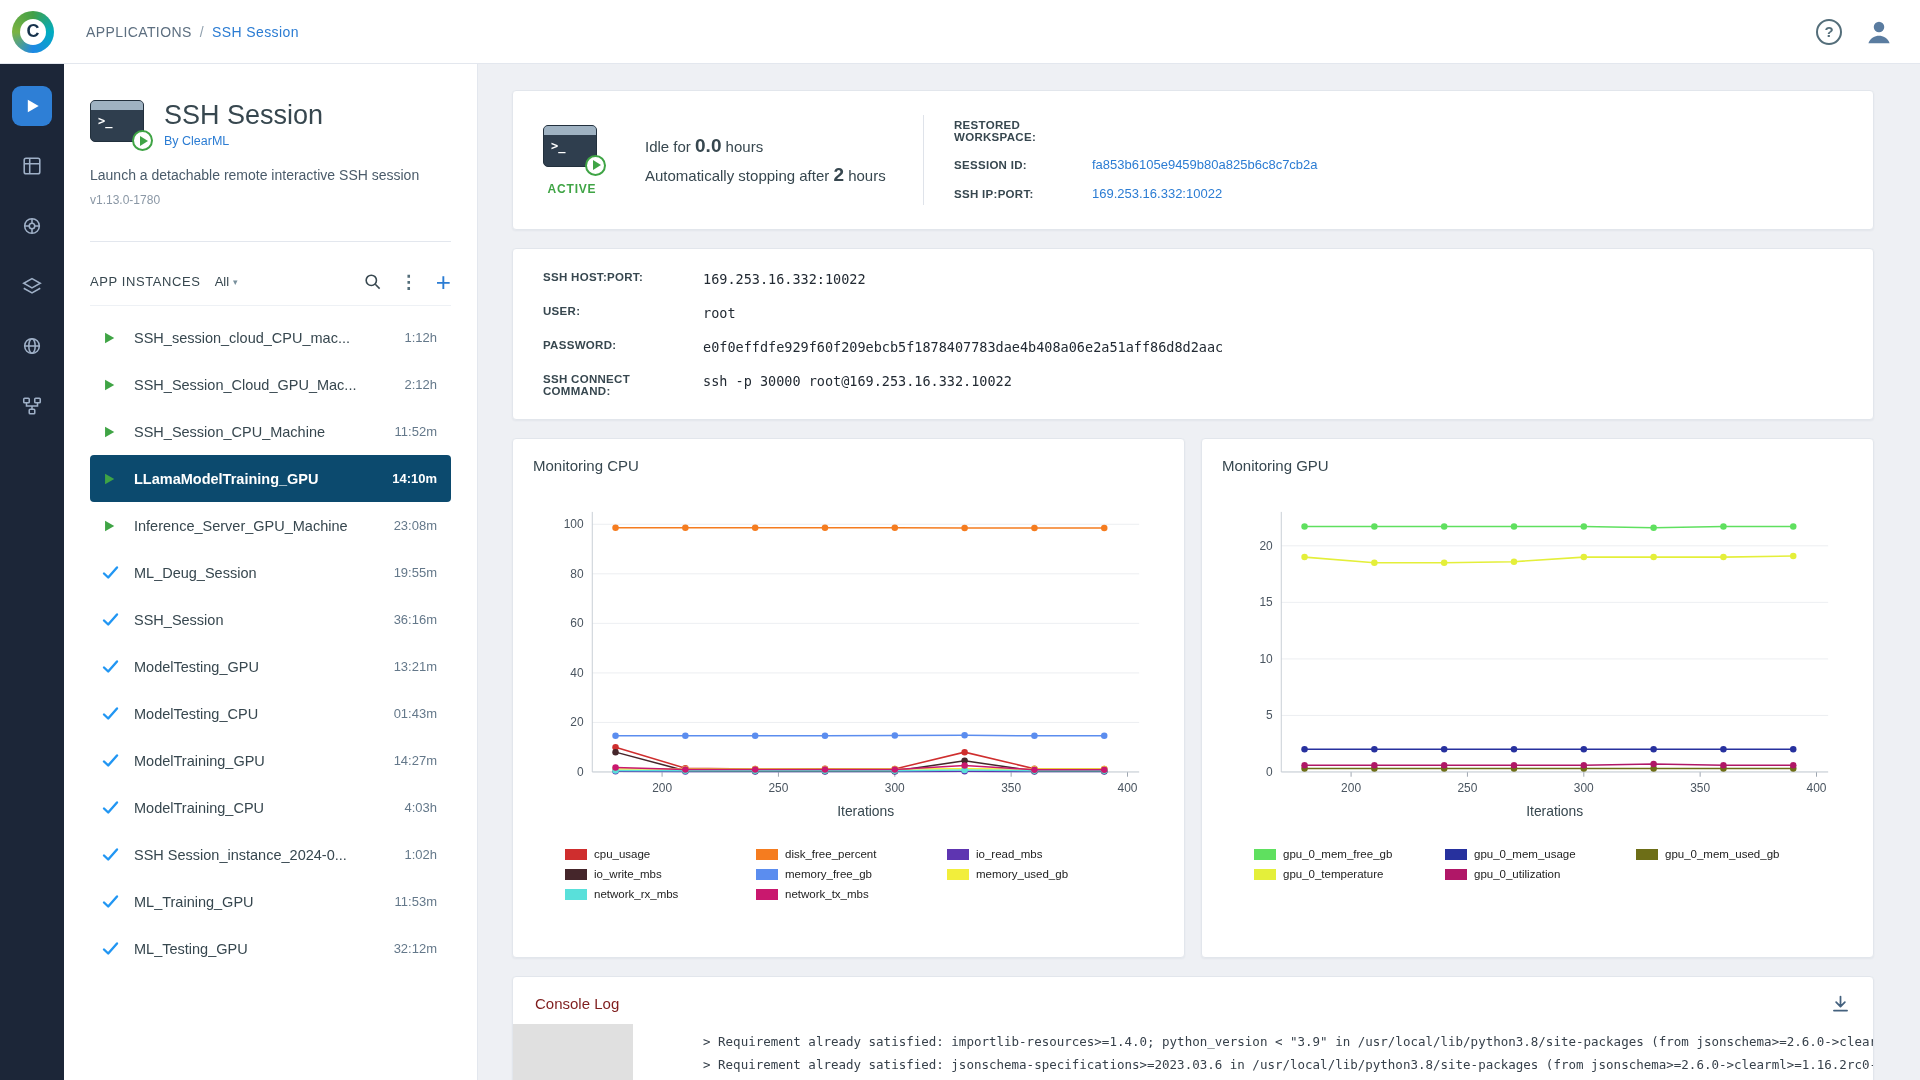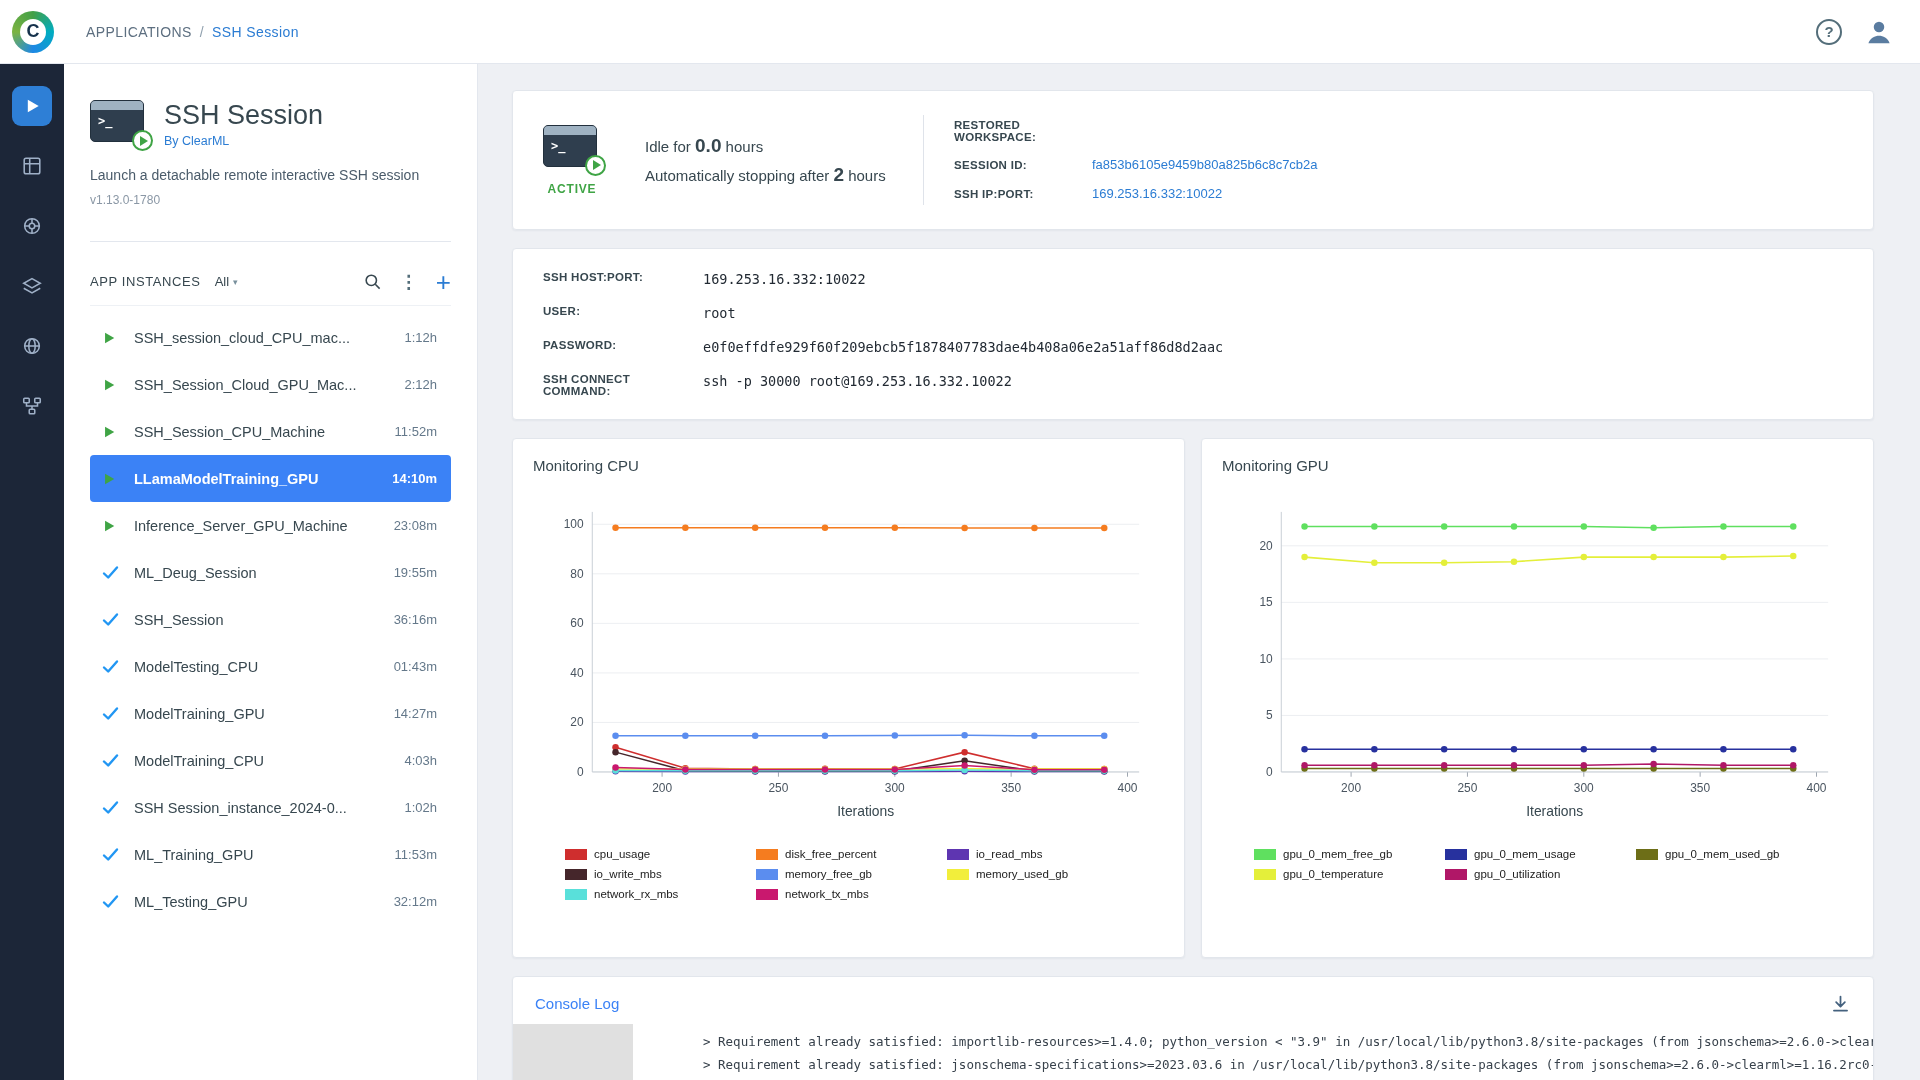--- a/index.html
+++ b/index.html
@@ -52,21 +52,21 @@
   .tool-ic { cursor:pointer; display:flex; align-items:center; }
   .kebab { font-size:18px; color:#546e7a; font-weight:bold; }
   .plus { font-size:26px; color:#2b7cd3; font-weight:400; line-height:20px; }
 
   .inst-row { display:flex; align-items:center; height:47px; padding:0 14px 0 12px;
               border-radius:4px; cursor:pointer; }
   .inst-ic { width:20px; display:flex; align-items:center; }
   .inst-name { flex:1; margin-left:12px; font-size:14.5px; color:#37474f;
                white-space:nowrap; overflow:hidden; text-overflow:ellipsis; }
   .inst-time { font-size:13px; color:#64788a; margin-left:10px; }
-  .inst-row.selected { background:#3b82f6; }
+  .inst-row.selected { background:#0c4a6e; }
   .inst-row.selected .inst-name, .inst-row.selected .inst-time { color:#fff; font-weight:bold; }
 
   
   .main { position:fixed; left:478px; top:64px; right:0; bottom:0; overflow:hidden;
           padding:26px 46px 0 34px; }
   .card { background:#fff; border:1px solid #e2e6ec; border-radius:4px;
           box-shadow:0 1px 2px rgba(20,40,70,.05); }
 
   
   .status-card { height:140px; display:flex; align-items:center; padding:0 30px; margin-bottom:18px; }
@@ -105,21 +105,21 @@
   .chart-svg { width:100%; height:352px; }
   .legend { margin-top:10px; display:grid; grid-template-columns:repeat(3, 185px);
             justify-content:center; row-gap:8px; column-gap:6px; }
   .legend-item { display:flex; align-items:center; gap:7px; cursor:pointer; }
   .legend-swatch { width:22px; height:11px; display:inline-block; flex:0 0 auto; }
   .legend-label { font-size:11.5px; color:#222; }
 
   
   .console-card { height:240px; display:flex; flex-direction:column; }
   .console-head { display:flex; align-items:center; padding:16px 22px 10px 22px; }
-  .console-title { font-size:15px; color:#3b82f6; }
+  .console-title { font-size:15px; color:#7f1d1d; }
   .download-btn { margin-left:auto; cursor:pointer; display:flex; }
   .log-body { flex:1; display:flex; overflow:hidden; }
   .log-gutter { width:120px; background:#e0e0e0; flex:0 0 auto; }
   .log-lines { flex:1; padding:6px 0 0 70px; overflow:hidden; }
   .log-line { font-family:"DejaVu Sans Mono", monospace; font-size:12.5px; color:#37414b;
               line-height:23px; white-space:pre; }
 </style>
 </head>
 <body>
 
@@ -277,20 +277,29 @@
         <span class="inst-time">19:55m</span>
       </div>
       <div class="inst-row">
         <span class="inst-ic">
           <svg viewBox="0 0 17 15" width="17" height="15" fill="none">
             <path d="M2 8.5l4.2 4L15 2.5" stroke="#2196f3" stroke-width="2.4" stroke-linecap="round" stroke-linejoin="round"></path>
           </svg>
         </span>
         <span class="inst-name">SSH_Session</span>
         <span class="inst-time">36:16m</span>
+      </div>
+      <div class="inst-row">
+        <span class="inst-ic">
+          <svg viewBox="0 0 17 15" width="17" height="15" fill="none">
+            <path d="M2 8.5l4.2 4L15 2.5" stroke="#2196f3" stroke-width="2.4" stroke-linecap="round" stroke-linejoin="round"></path>
+          </svg>
+        </span>
+        <span class="inst-name">ModelTesting_GPU</span>
+        <span class="inst-time">13:21m</span>
       </div>
       <div class="inst-row">
         <span class="inst-ic">
           <svg viewBox="0 0 17 15" width="17" height="15" fill="none">
             <path d="M2 8.5l4.2 4L15 2.5" stroke="#2196f3" stroke-width="2.4" stroke-linecap="round" stroke-linejoin="round"></path>
           </svg>
         </span>
         <span class="inst-name">ModelTesting_CPU</span>
         <span class="inst-time">01:43m</span>
       </div>

